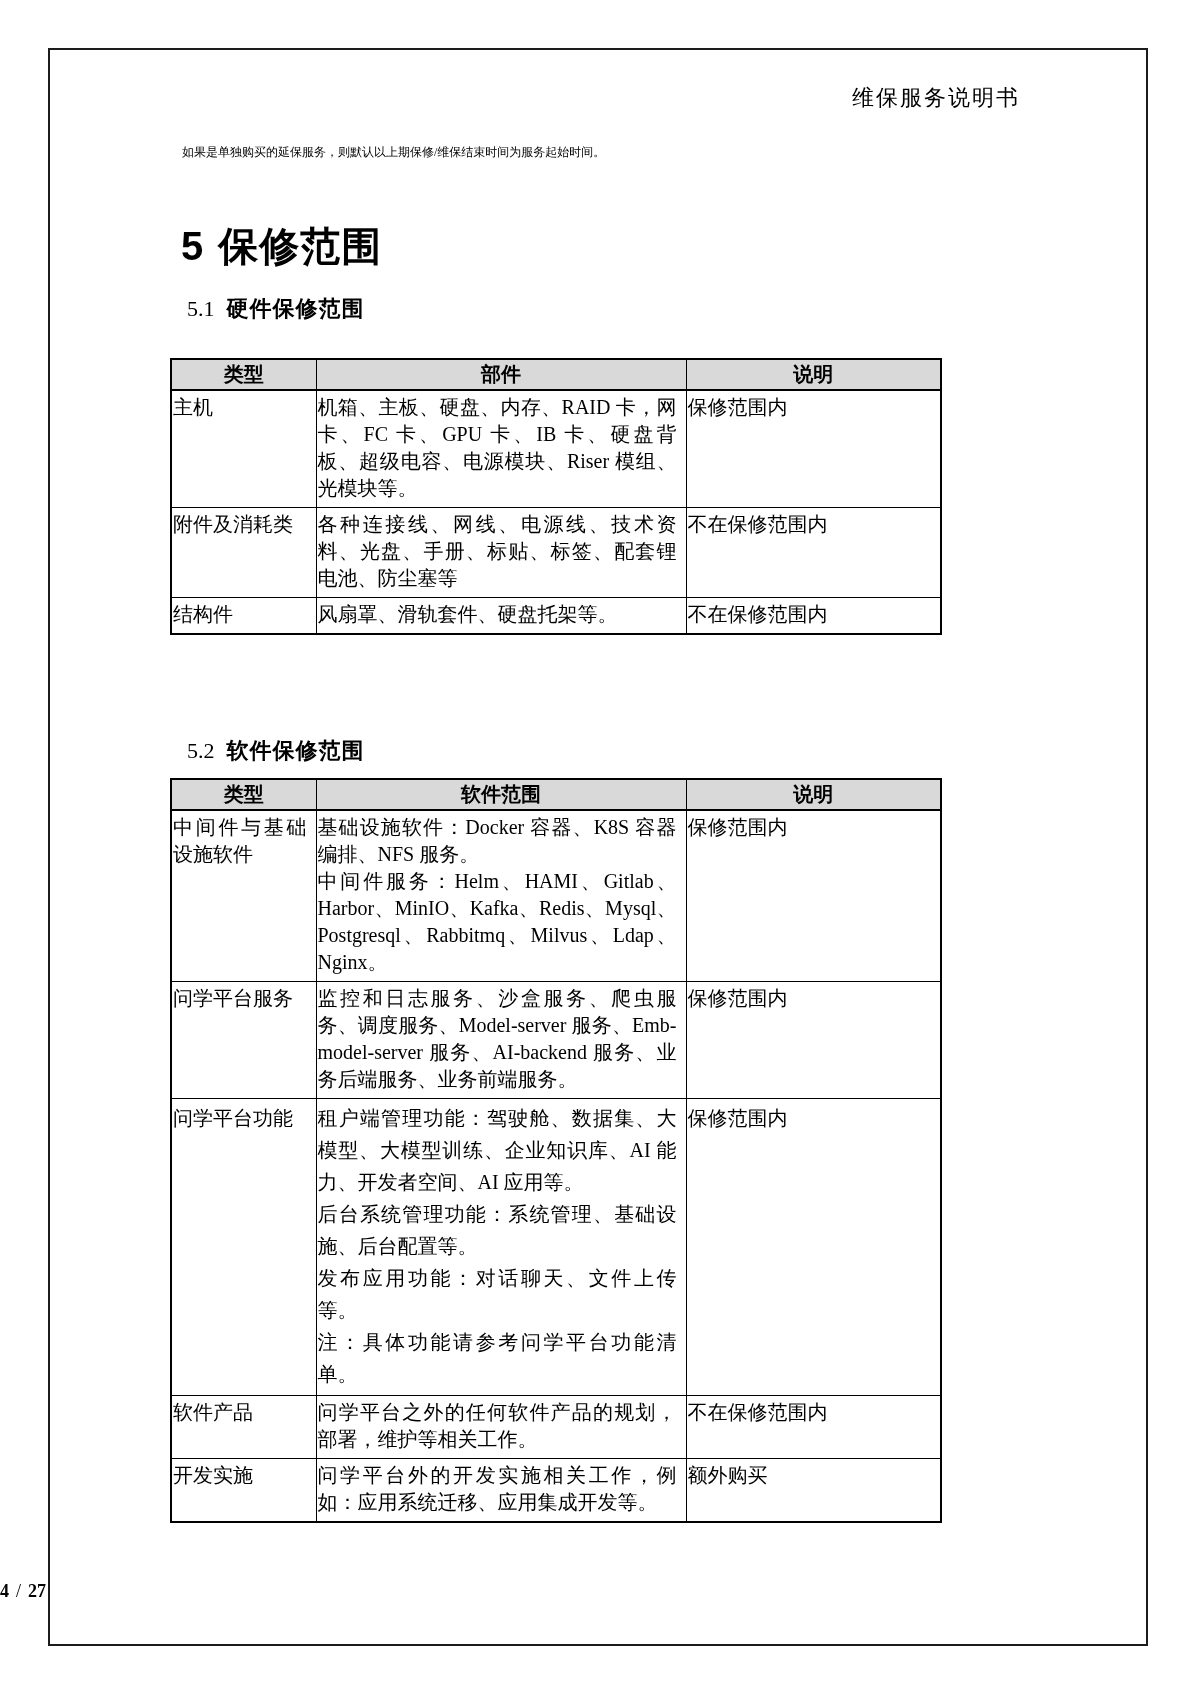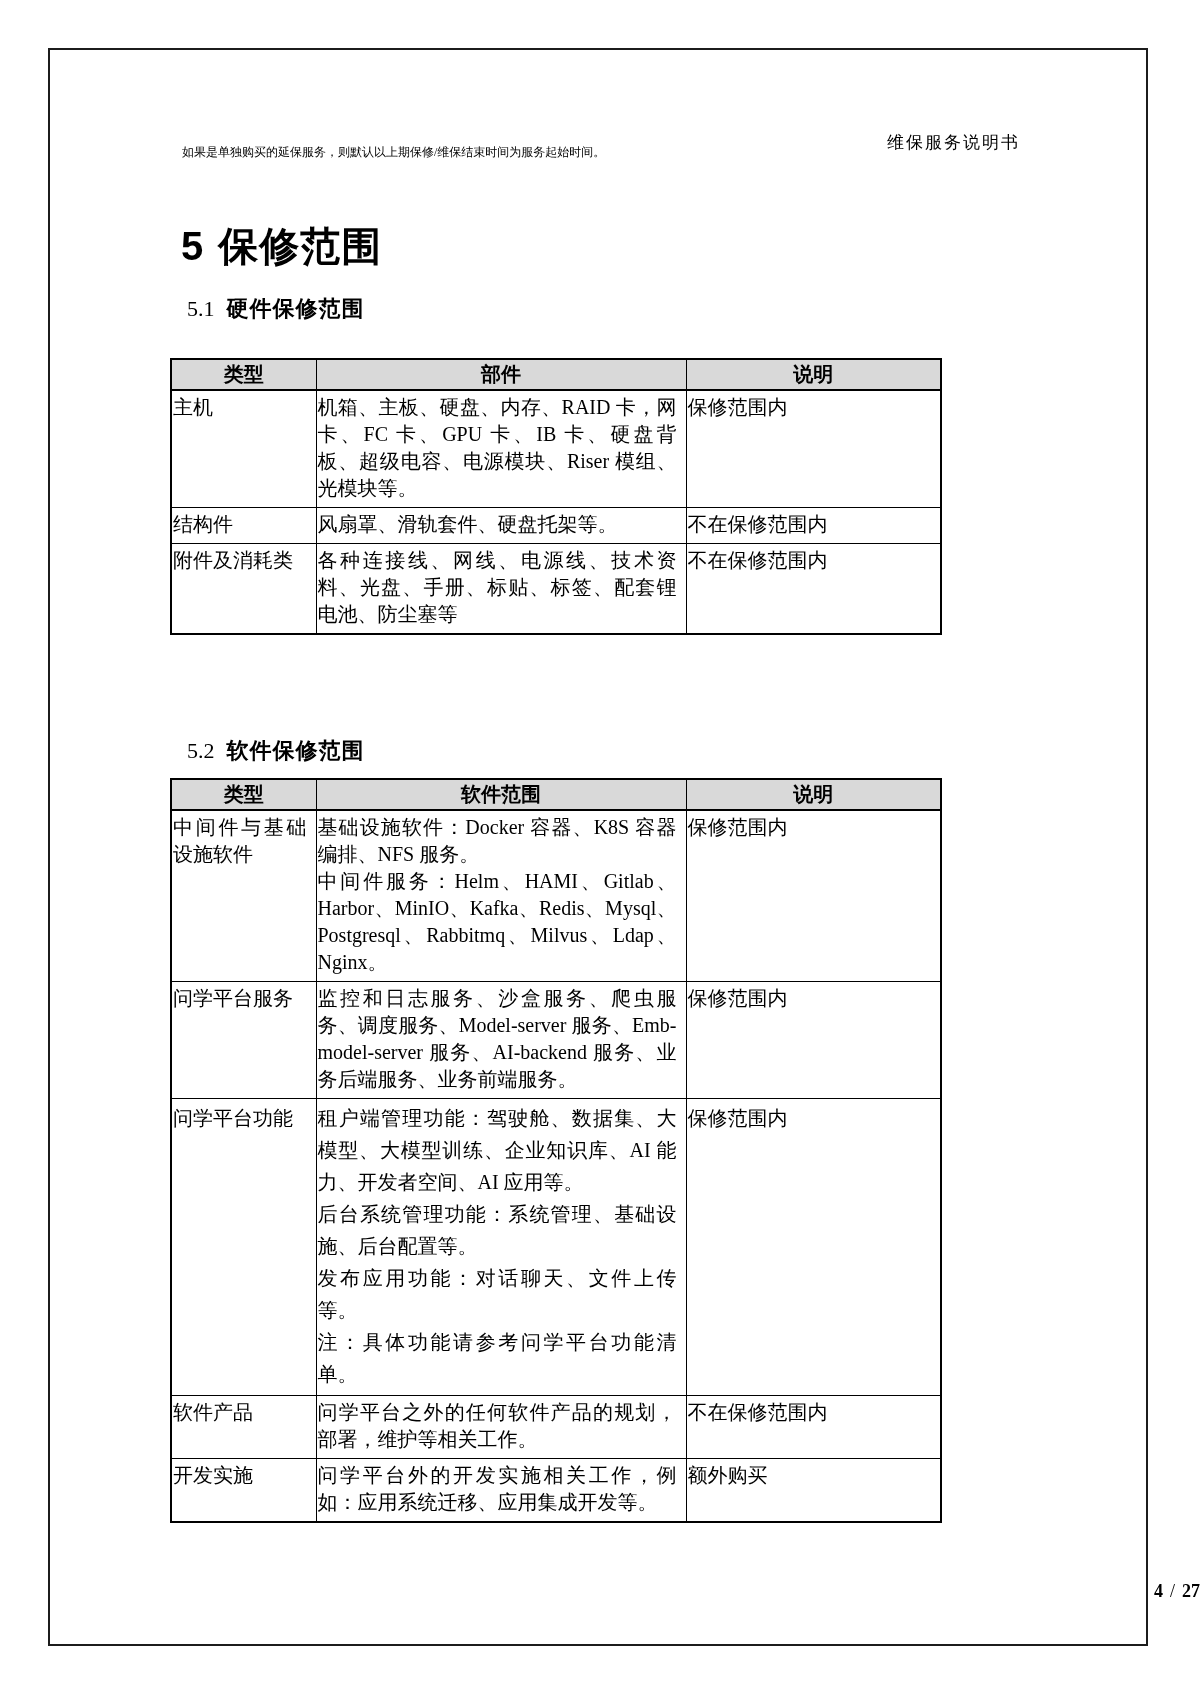--- a/index.html
+++ b/index.html
@@ -23,23 +23,22 @@
     height: 1598px;
     border: 2px solid #1c1c1c;
     box-sizing: border-box;
   }
   .doc-header {
     position: absolute;
     top: 83px;
     left: 16px;
     right: 180px;
     text-align: right;
-    font-size: 17px;
+    font-size: 22px;
     letter-spacing: 2px;
-    margin-top: 48px;
   }
   .intro {
     position: absolute;
     left: 158px;
     top: 138px;
     width: 790px;
     margin: 0;
     font-size: 12px;
     line-height: 28px;
     text-indent: 2em;
@@ -107,21 +106,21 @@
     text-align: justify;
   }
   .tbl td.cell-scope { white-space: pre-line; margin-top: 12px; }
   .tbl-sw tbody tr:nth-child(3) td { line-height: 32px; }
 
   .footer {
     position: absolute;
     top: 1581px;
     left: 0;
     width: 1200px;
-    text-align: right;
+    text-align: left;
     font-size: 18px;
   }
   .footer .pg { font-weight: bold; }
   .footer .sep { font-weight: normal; padding: 0 7px; }
 </style>
 </head>
 <body>
 
 <div class="page-frame"></div>
 
@@ -152,27 +151,27 @@
       <th>说明</th>
     </tr>
   </thead>
   <tbody>
     <tr>
       <td class="cell-type">主机</td>
       <td class="cell-scope">机箱、主板、硬盘、内存、RAID 卡，网卡、FC 卡、GPU 卡、IB 卡、硬盘背板、超级电容、电源模块、Riser 模组、光模块等。</td>
       <td class="cell-note">保修范围内</td>
     </tr>
     <tr>
+      <td class="cell-type">附件及消耗类</td>
+      <td class="cell-scope">各种连接线、网线、电源线、技术资料、光盘、手册、标贴、标签、配套锂电池、防尘塞等</td>
+      <td class="cell-note">不在保修范围内</td>
+    </tr>
+    <tr>
       <td class="cell-type">结构件</td>
       <td class="cell-scope">风扇罩、滑轨套件、硬盘托架等。</td>
-      <td class="cell-note">不在保修范围内</td>
-    </tr>
-    <tr>
-      <td class="cell-type">附件及消耗类</td>
-      <td class="cell-scope">各种连接线、网线、电源线、技术资料、光盘、手册、标贴、标签、配套锂电池、防尘塞等</td>
       <td class="cell-note">不在保修范围内</td>
     </tr>
   </tbody>
 </table>
 
 <h2 class="h2 h2-sw">
   <span class="num">5.2</span><span class="ttl">软件保修范围</span>
 </h2>
 
 <table class="tbl tbl-sw">

